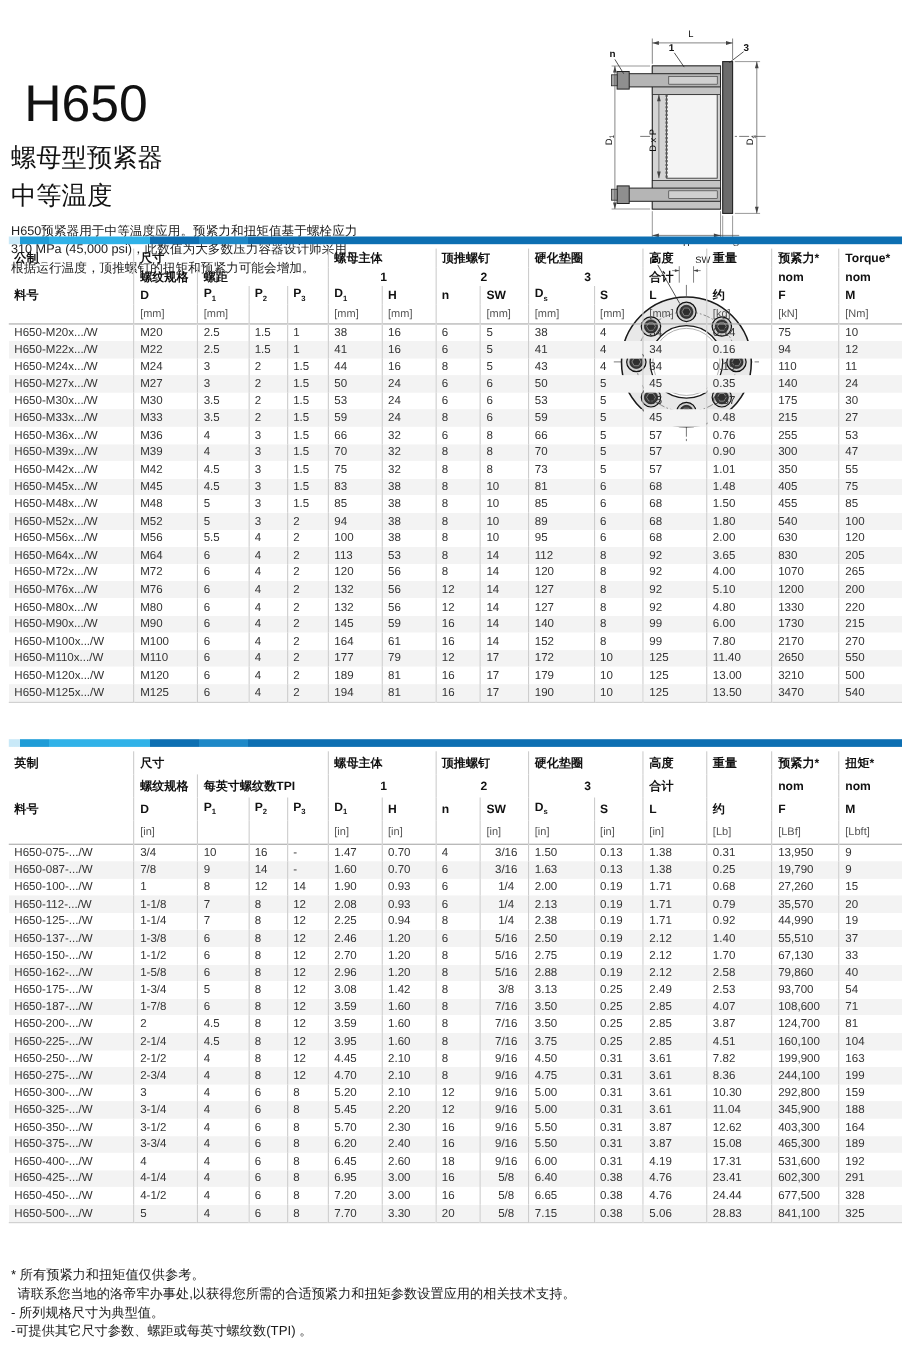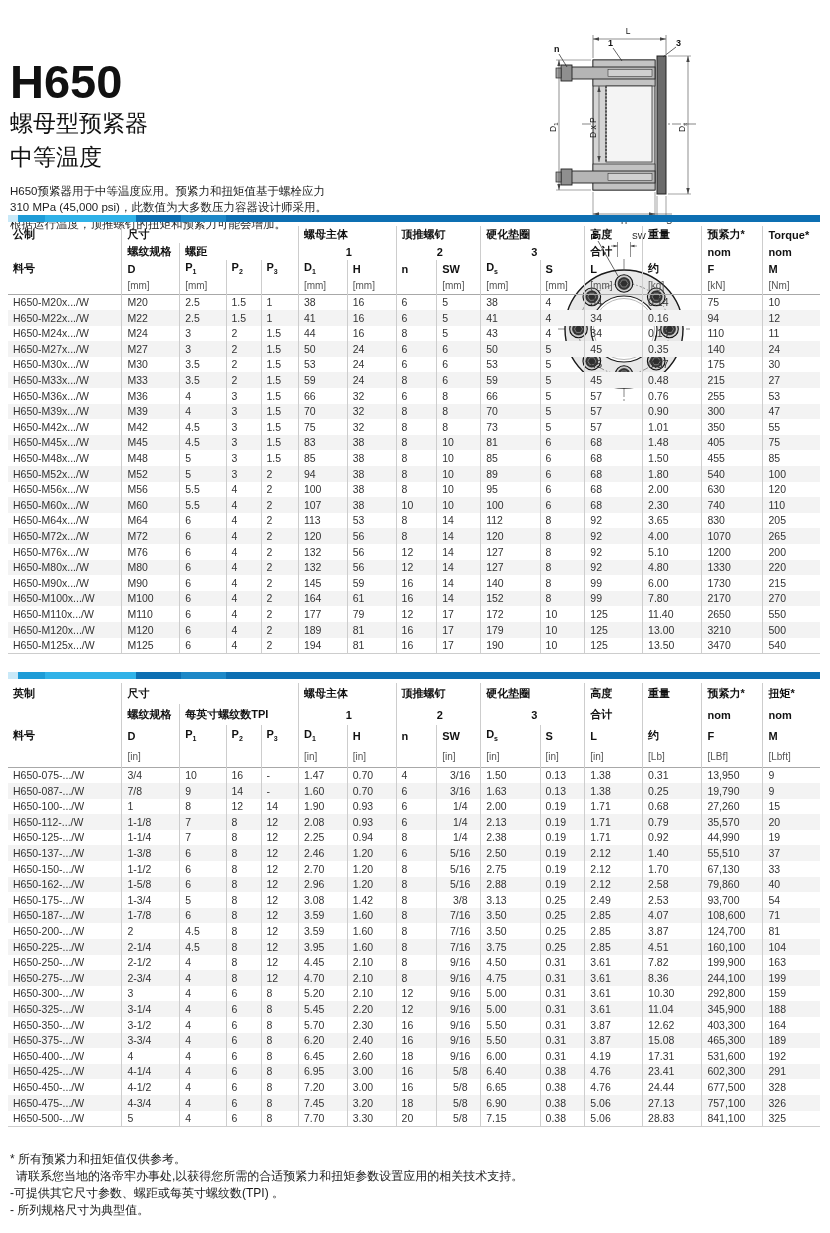--- a/index.html
+++ b/index.html
@@ -1,21 +1,21 @@
 <!DOCTYPE html>
 <html><head>
 <meta charset="utf-8">
 <style>
   html,body{margin:0;padding:0;background:#fff;}
   .page{position:relative;width:830px;height:1233px;background:#fff;overflow:hidden;
         font-family:"Liberation Sans","DejaVu Sans",sans-serif;color:#1a1a1a;}
 
   
   .intro{position:absolute;left:10px;top:58px;width:540px;}
-  .intro h1{margin:0;font-size:47px;font-weight:700;line-height:1.0;color:#111;}
+  .intro h1{margin:12px;font-size:47px;font-weight:400;line-height:1.0;color:#111;}
   .intro .sub{font-size:23px;font-weight:400;line-height:1.3;color:#111;margin-top:4px;}
   .intro .desc{margin-top:10px;font-size:11.5px;line-height:1.45;color:#222;}
 
   
   .drawings{position:absolute;left:548px;top:22px;}
   .drawings svg{display:inline-block;vertical-align:top;}
   .dimtext{font-size:8.5px;fill:#111;}
   .caltext{font-size:9px;font-weight:bold;fill:#111;}
 
   
@@ -479,37 +479,20 @@
           <td>8</td>
           <td>10</td>
           <td>95</td>
           <td>6</td>
           <td>68</td>
           <td>2.00</td>
           <td>630</td>
           <td>120</td>
         </tr>
         <tr>
-          <td>H650-M60x.../W</td>
-          <td>M60</td>
-          <td>5.5</td>
-          <td>4</td>
-          <td>2</td>
-          <td>107</td>
-          <td>38</td>
-          <td>10</td>
-          <td>10</td>
-          <td>100</td>
-          <td>6</td>
-          <td>68</td>
-          <td>2.30</td>
-          <td>740</td>
-          <td>110</td>
-        </tr>
-        <tr>
           <td>H650-M64x.../W</td>
           <td>M64</td>
           <td>6</td>
           <td>4</td>
           <td>2</td>
           <td>113</td>
           <td>53</td>
           <td>8</td>
           <td>14</td>
           <td>112</td>
@@ -1088,37 +1071,20 @@
           <td>16</td>
           <td class="ctr">5/8</td>
           <td>6.65</td>
           <td>0.38</td>
           <td>4.76</td>
           <td>24.44</td>
           <td>677,500</td>
           <td>328</td>
         </tr>
         <tr>
-          <td>H650-475-.../W</td>
-          <td>4-3/4</td>
-          <td>4</td>
-          <td>6</td>
-          <td>8</td>
-          <td>7.45</td>
-          <td>3.20</td>
-          <td>18</td>
-          <td class="ctr">5/8</td>
-          <td>6.90</td>
-          <td>0.38</td>
-          <td>5.06</td>
-          <td>27.13</td>
-          <td>757,100</td>
-          <td>326</td>
-        </tr>
-        <tr>
           <td>H650-500-.../W</td>
           <td>5</td>
           <td>4</td>
           <td>6</td>
           <td>8</td>
           <td>7.70</td>
           <td>3.30</td>
           <td>20</td>
           <td class="ctr">5/8</td>
           <td>7.15</td>
@@ -1127,17 +1093,17 @@
           <td>28.83</td>
           <td>841,100</td>
           <td>325</td>
         </tr>
       </tbody>
     </table>
 
   <div class="footnotes">
     <div>* 所有预紧力和扭矩值仅供参考。</div>
     <div class="indent">请联系您当地的洛帝牢办事处,以获得您所需的合适预紧力和扭矩参数设置应用的相关技术支持。</div>
+    <div>- 所列规格尺寸为典型值。</div>
     <div>-可提供其它尺寸参数、螺距或每英寸螺纹数(TPI) 。</div>
-    <div>- 所列规格尺寸为典型值。</div>
   </div>
 
 </div>
 
 </body></html>

